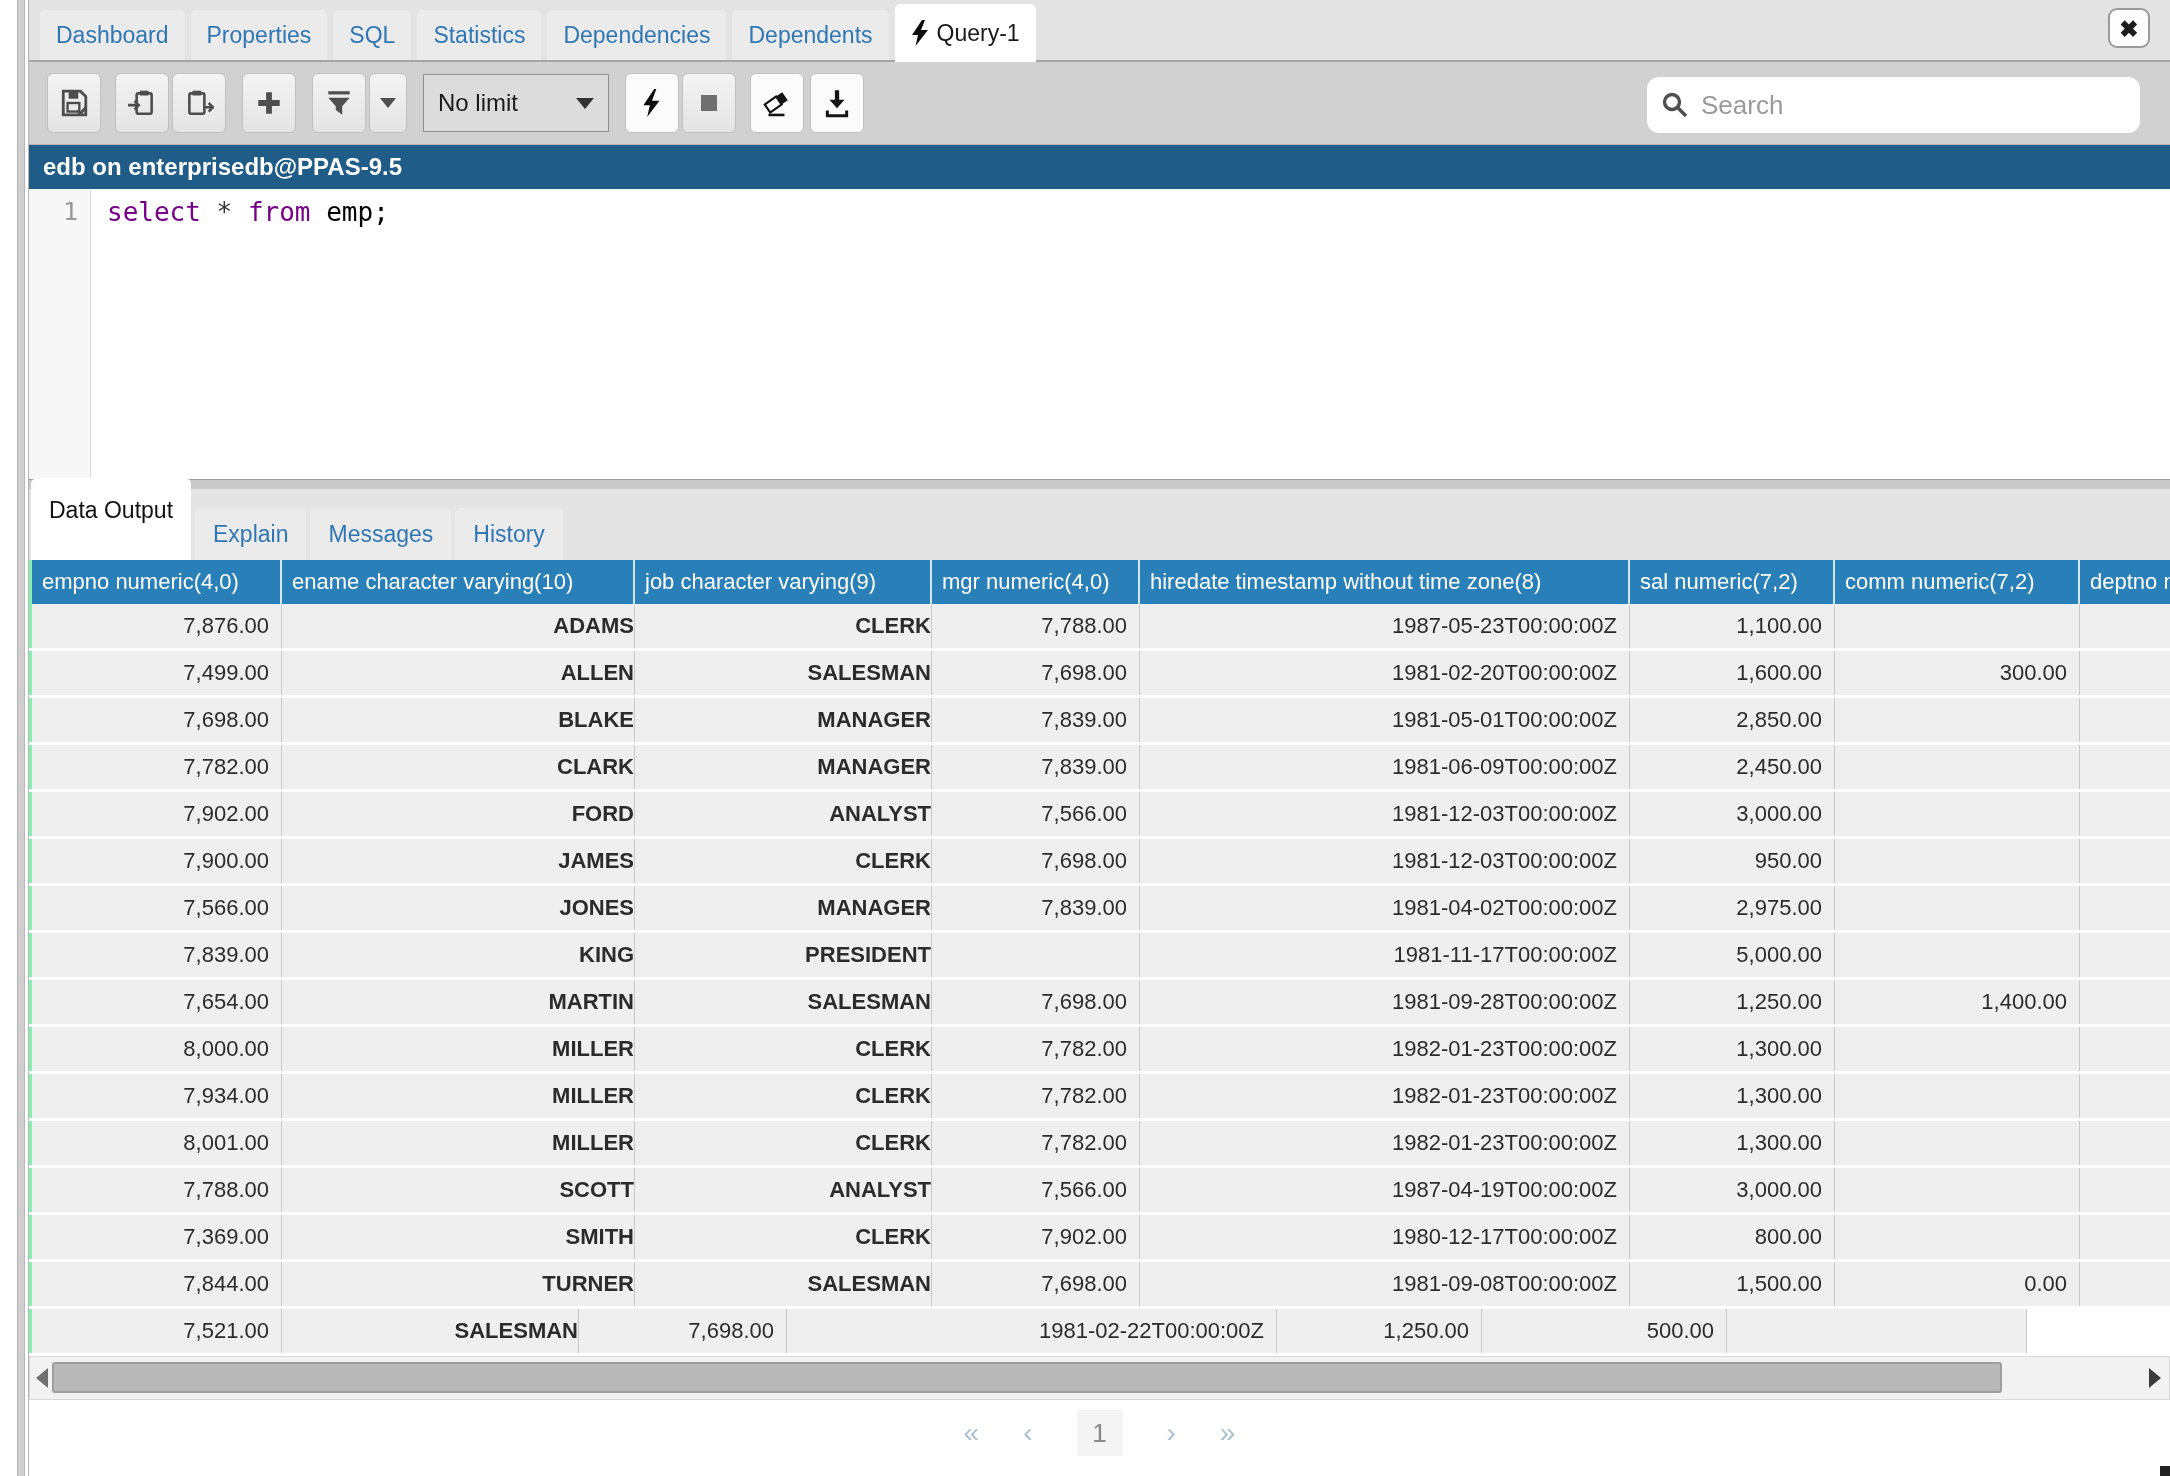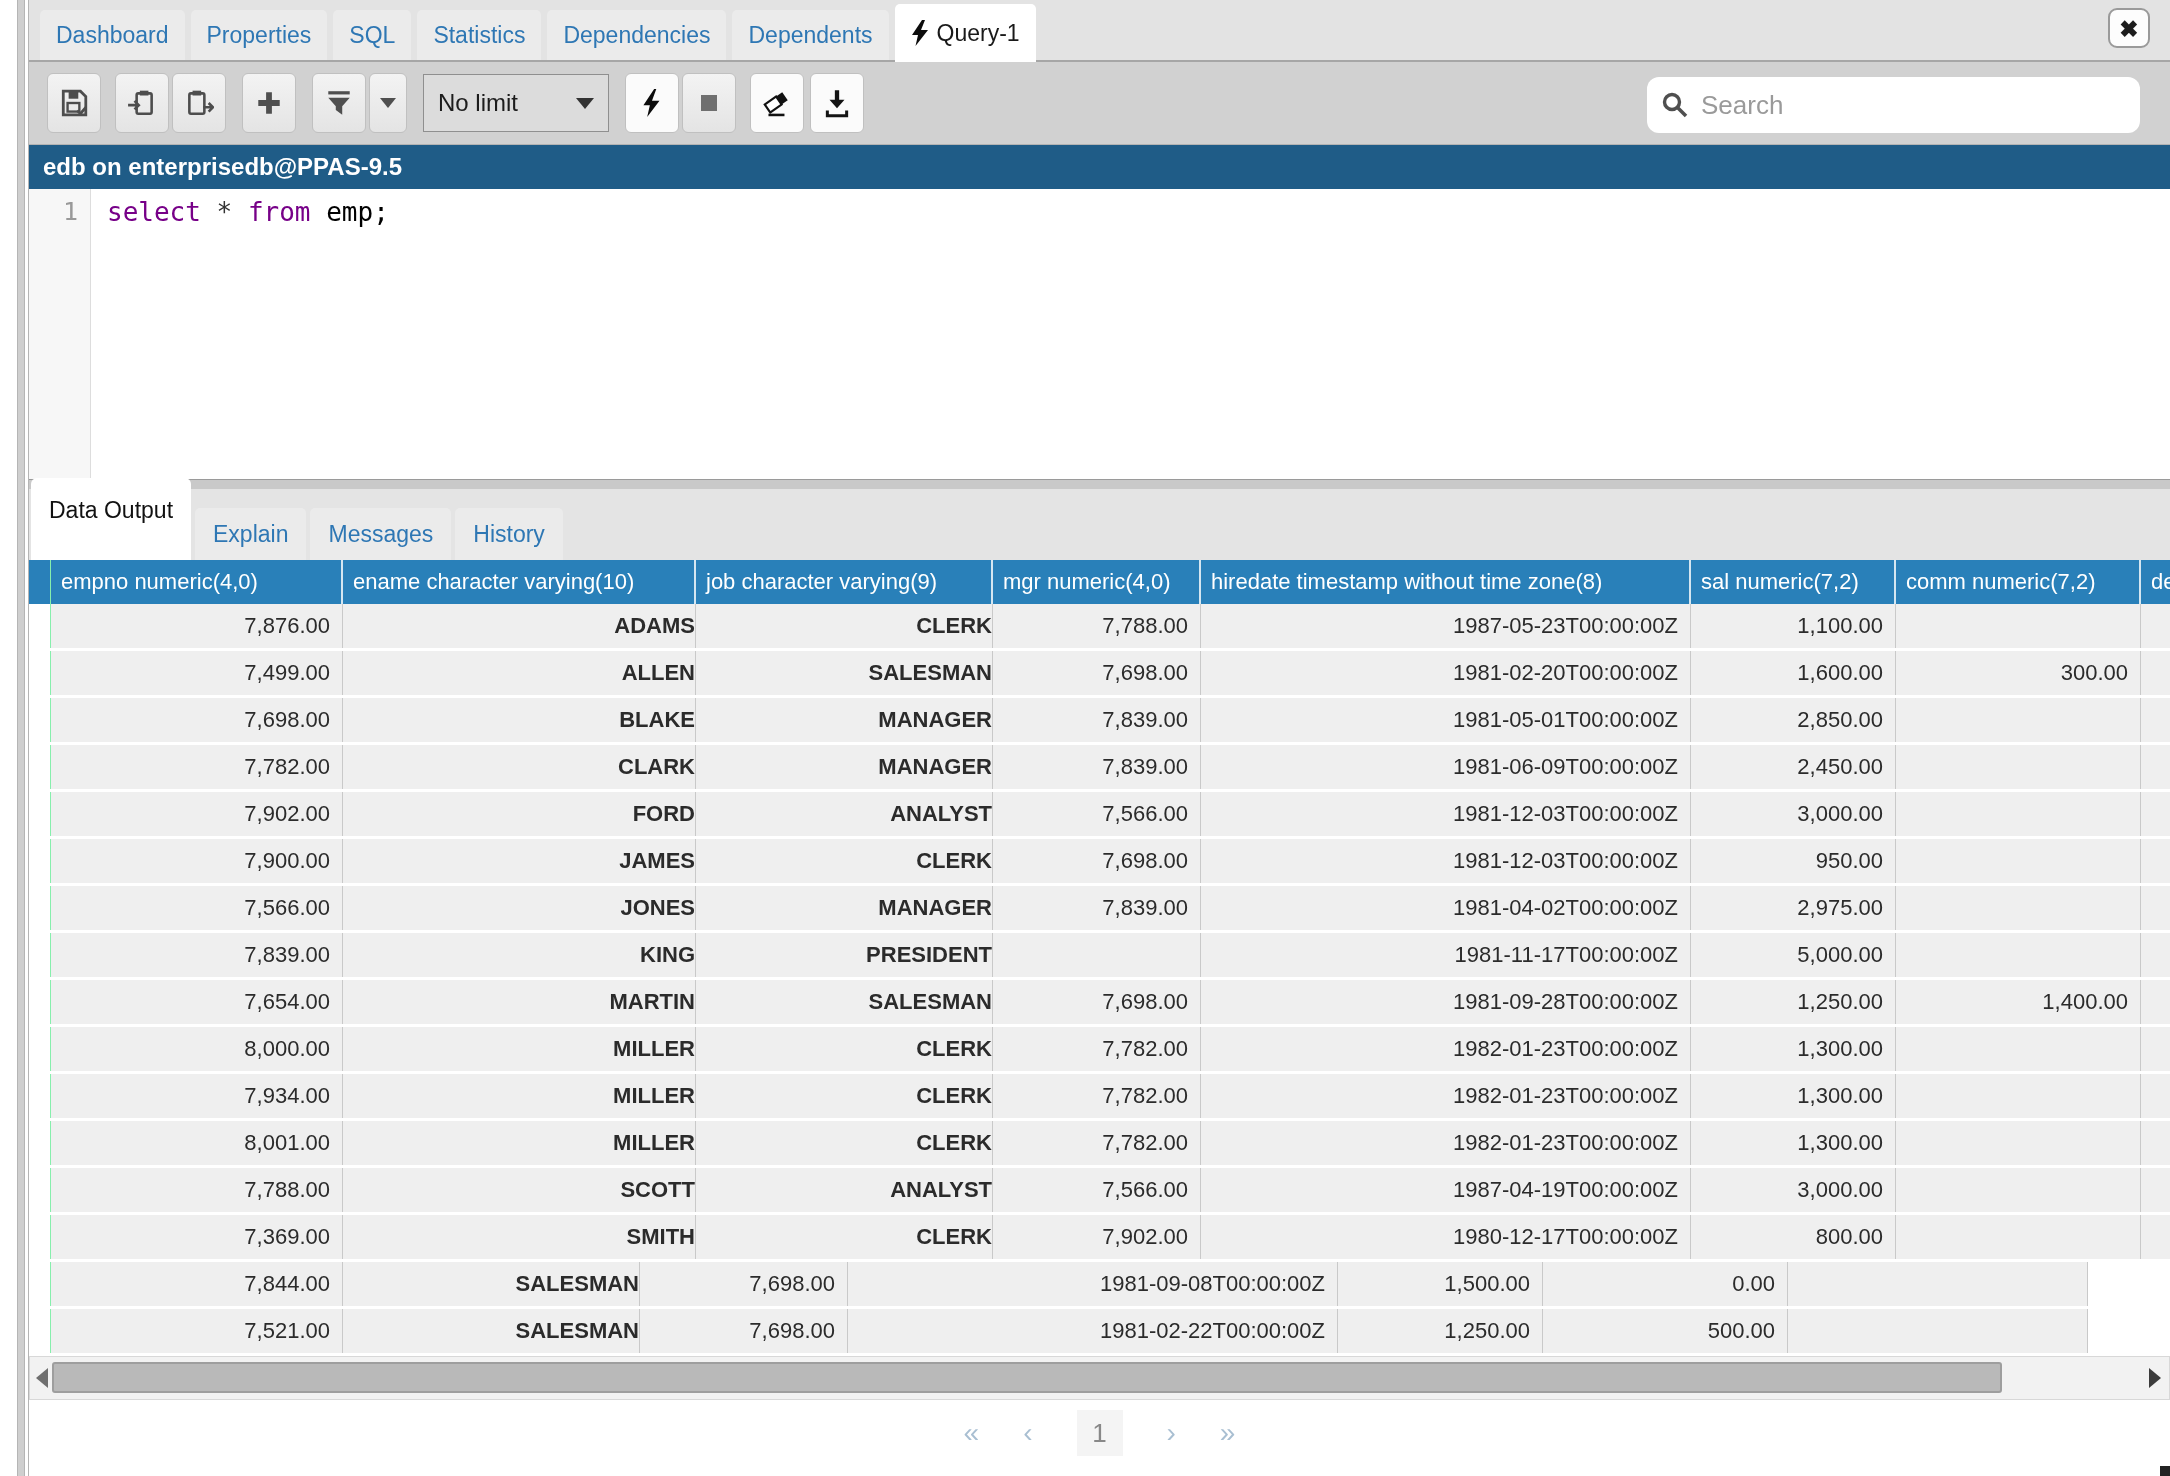--- a/index.html
+++ b/index.html
@@ -58,21 +58,21 @@
   .rtab{height:52px;line-height:52px;margin-right:4px;padding:0 18px;font-size:23px;color:#2e77b4;background:#ebebeb;border-radius:5px 5px 0 0;white-space:nowrap;cursor:pointer;}
   .rtab.active{height:82px;line-height:64px;background:#ffffff;color:#111;border-radius:6px 6px 0 0;}
 
   .grid-header{position:absolute;left:0;top:71px;right:0;height:44px;background:#2980b9;display:flex;overflow:hidden;}
   .hcell{height:44px;line-height:44px;color:#ffffff;font-size:22px;padding:0 10px;border-right:2px solid rgba(255,255,255,0.8);box-sizing:border-box;white-space:nowrap;overflow:hidden;flex:none;cursor:pointer;}
   .grid-body{position:absolute;left:0;top:115px;right:0;height:752px;overflow:hidden;}
   .grid-row{display:flex;height:44px;margin-bottom:3px;width:2400px;}
   .cell{height:44px;line-height:44px;background:#efefef;font-size:22px;color:#2b2b2b;border-right:1px solid #c9c9c9;box-sizing:border-box;white-space:nowrap;overflow:hidden;flex:none;cursor:cell;}
   .cell.num{text-align:right;padding-right:12px;}
   .cell.txt{text-align:right;padding-left:10px;font-weight:bold;}
-  .col0{width:293px;border-left:1px solid #86efac;margin-left:21px;}
+  .col0{width:253px;border-left:3px solid #86efac;}
   .col1{width:353px;}
   .col2{width:297px;}
   .col3{width:208px;}
   .col4{width:490px;}
   .col5{width:205px;}
   .col6{width:245px;}
   .col7{width:300px;}
 
   
   .hscroll{position:absolute;left:0;top:867px;right:0;height:44px;background:#f2f2f2;border:1px solid #d8d8d8;box-sizing:border-box;}
@@ -398,20 +398,21 @@
           <div class="cell col1 txt">SMITH</div>
           <div class="cell col2 txt">CLERK</div>
           <div class="cell col3 num">7,902.00</div>
           <div class="cell col4 num">1980-12-17T00:00:00Z</div>
           <div class="cell col5 num">800.00</div>
           <div class="cell col6 num"></div>
           <div class="cell col7 num"></div>
         </div>
         <div class="grid-row">
           <div class="cell col0 num">7,844.00</div>
+          <div class="cell col1 txt">TURNER</div>
           <div class="cell col2 txt">SALESMAN</div>
           <div class="cell col3 num">7,698.00</div>
           <div class="cell col4 num">1981-09-08T00:00:00Z</div>
           <div class="cell col5 num">1,500.00</div>
           <div class="cell col6 num">0.00</div>
           <div class="cell col7 num"></div>
         </div>
         <div class="grid-row">
           <div class="cell col0 num">7,521.00</div>
           <div class="cell col2 txt">SALESMAN</div>

